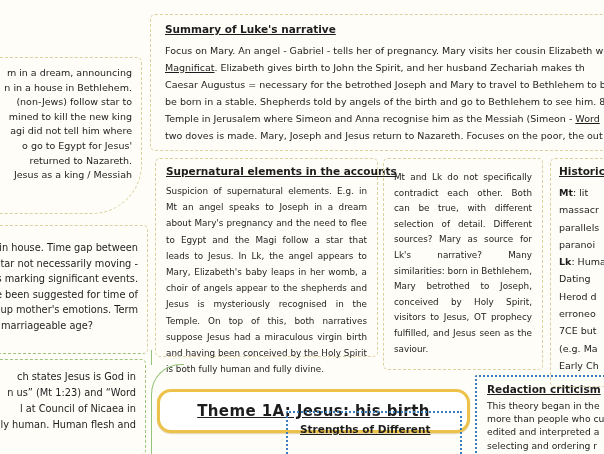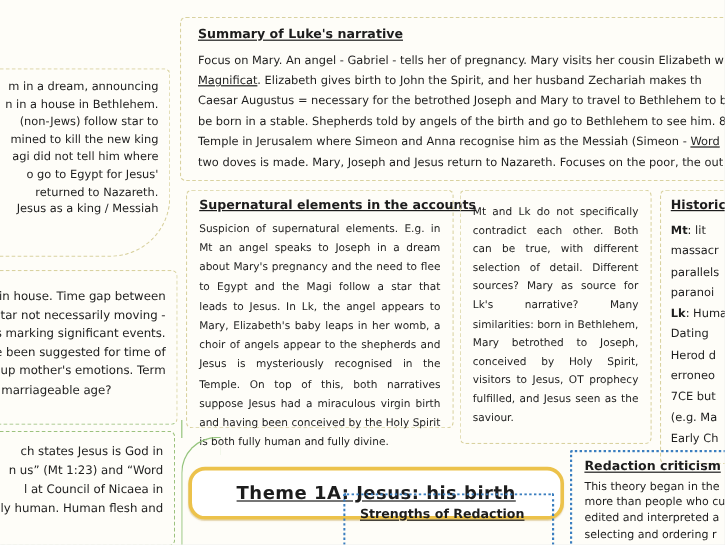--- a/index.html
+++ b/index.html
@@ -138,21 +138,21 @@
   </div>
 
   <div class="branch-stub"></div>
   <div class="branch-curve"></div>
 
   <div class="box-theme box" style="border-style:solid;">
     <div class="theme-title">Theme 1A: Jesus: his birth</div>
   </div>
 
   <div class="box box-strength">
-    <div class="heading">Strengths of Redaction</div>
+    <div class="heading">Strengths of Different</div>
   </div>
 
   <div class="box box-redact">
     <div class="heading">Redaction criticism</div>
     <div class="lines">
       <div class="nline">This theory began in the</div>
       <div class="nline">more than people who cu</div>
       <div class="nline">edited and interpreted a</div>
       <div class="nline">selecting and ordering r</div>
     </div>

